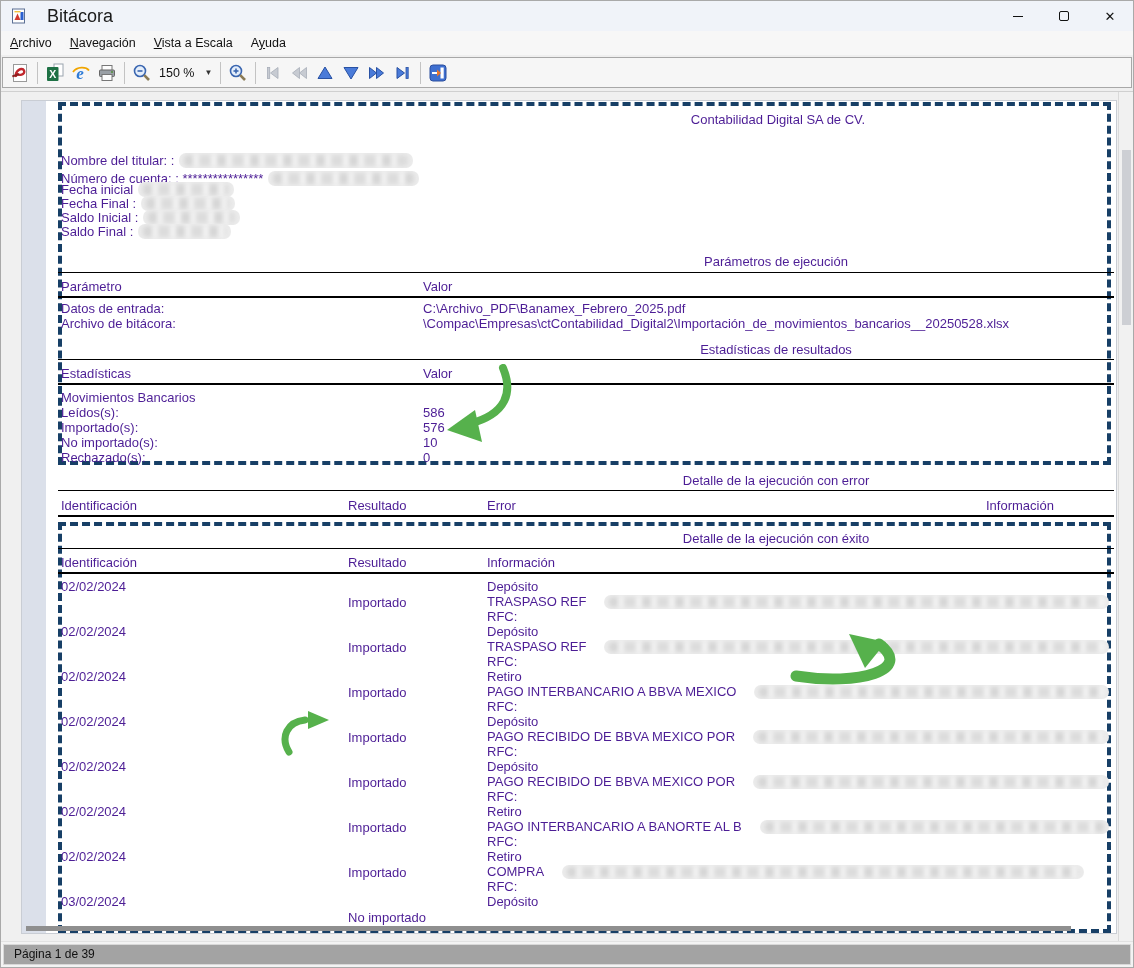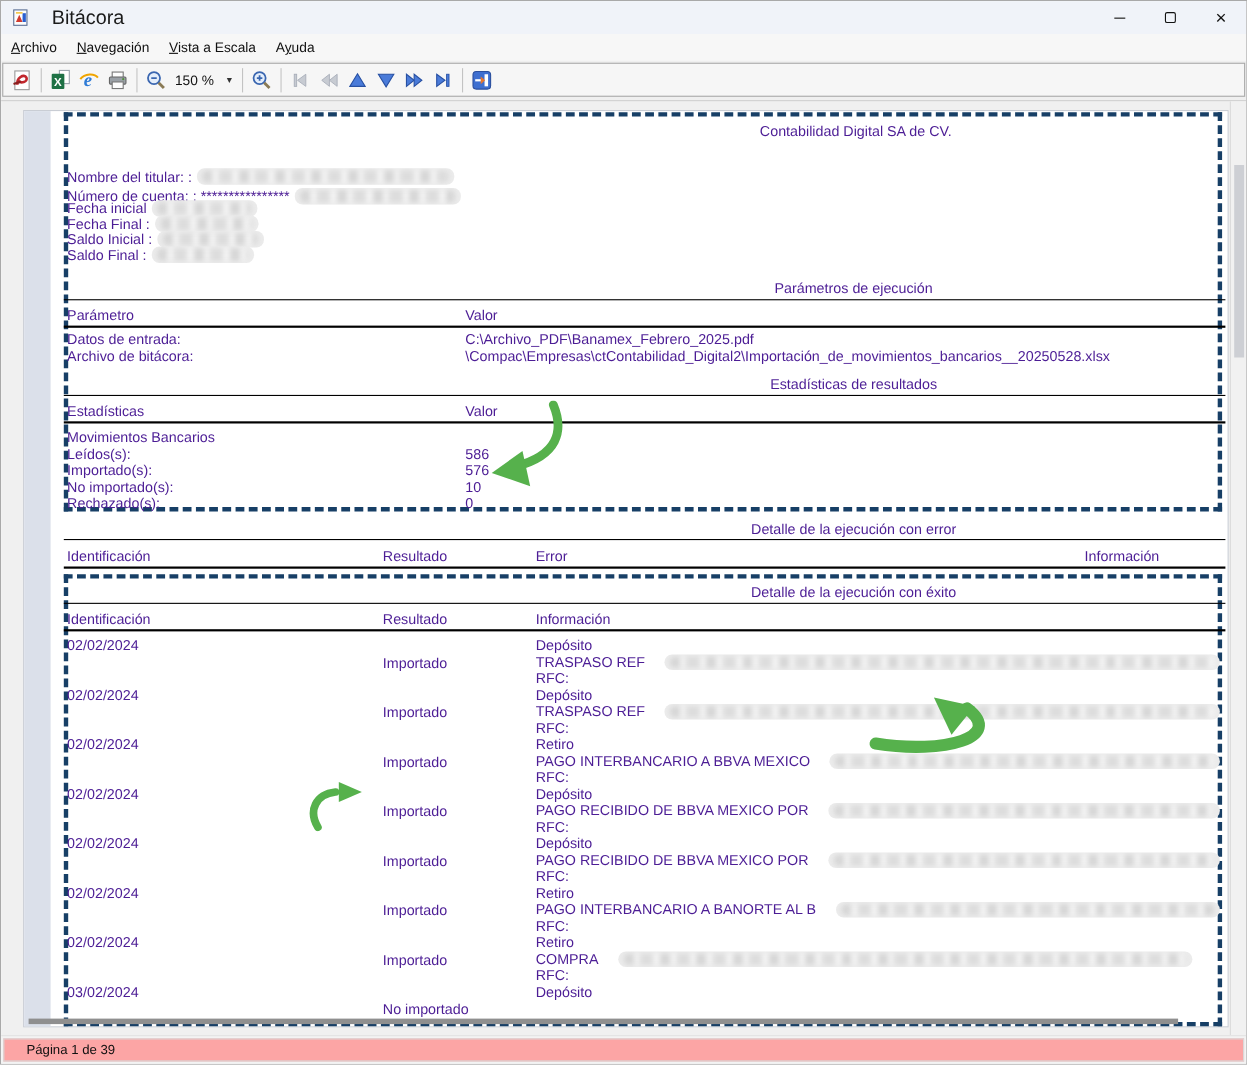--- a/index.html
+++ b/index.html
@@ -57,22 +57,22 @@
 
   .annot{ position:absolute; pointer-events:none; }
 
   
   .vscroll{ position:absolute; top:0; right:0; width:15px; height:850px; background:#f1f1f1; border-left:1px solid #dadada; }
   .vthumb{ position:absolute; top:58px; left:3px; width:9px; height:175px; background:#cdcfd4; }
   .hthumb{ position:absolute; left:25px; top:834px; width:1045px; height:5px; background:#8f8f8f; }
 
   
   .statusbar{ height:27px; background:#f3f3f3; border-top:1px solid #e2e2e2; padding:2px; }
-  .statusinner{ height:21px; border:1px solid #d8d8d8; background:#fca5a5; font-size:12px;
-                line-height:19px; padding-left:20px; color:#111; }
+  .statusinner{ height:21px; border:1px solid #d8d8d8; background:#a3a3a3; font-size:12px;
+                line-height:19px; padding-left:10px; color:#111; }
 </style>
 </head>
 <body>
 
 <div class="window">
 
   <div class="titlebar">
     <svg class="appicon" viewBox="0 0 16 16">
       <rect x="1.5" y="1" width="12" height="14" fill="#fdfdfd" stroke="#5b6f94" stroke-width="1"></rect>
       <polygon points="3.5,12 6.5,5.5 9.5,12" fill="#d23a2e"></polygon>

